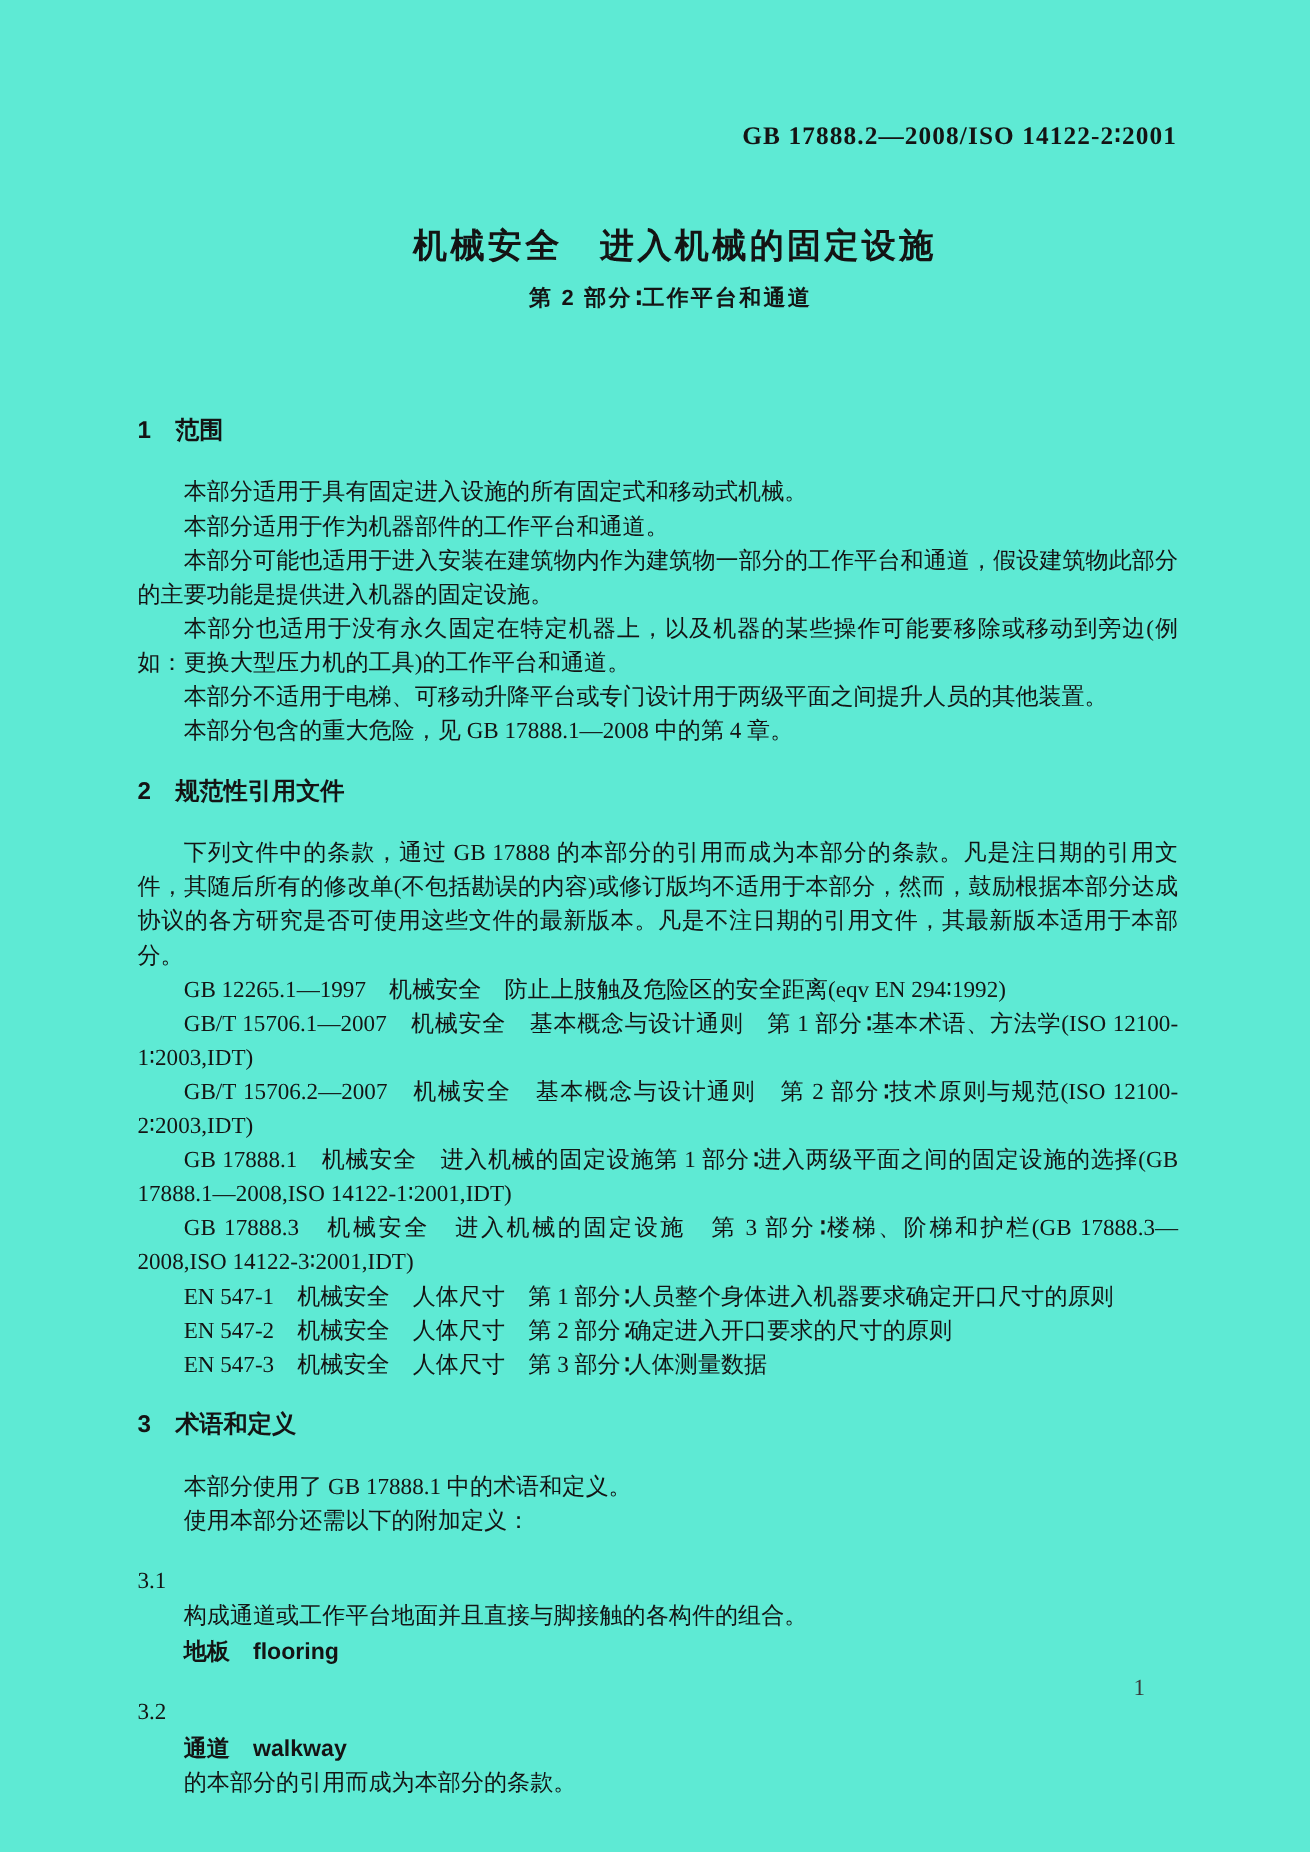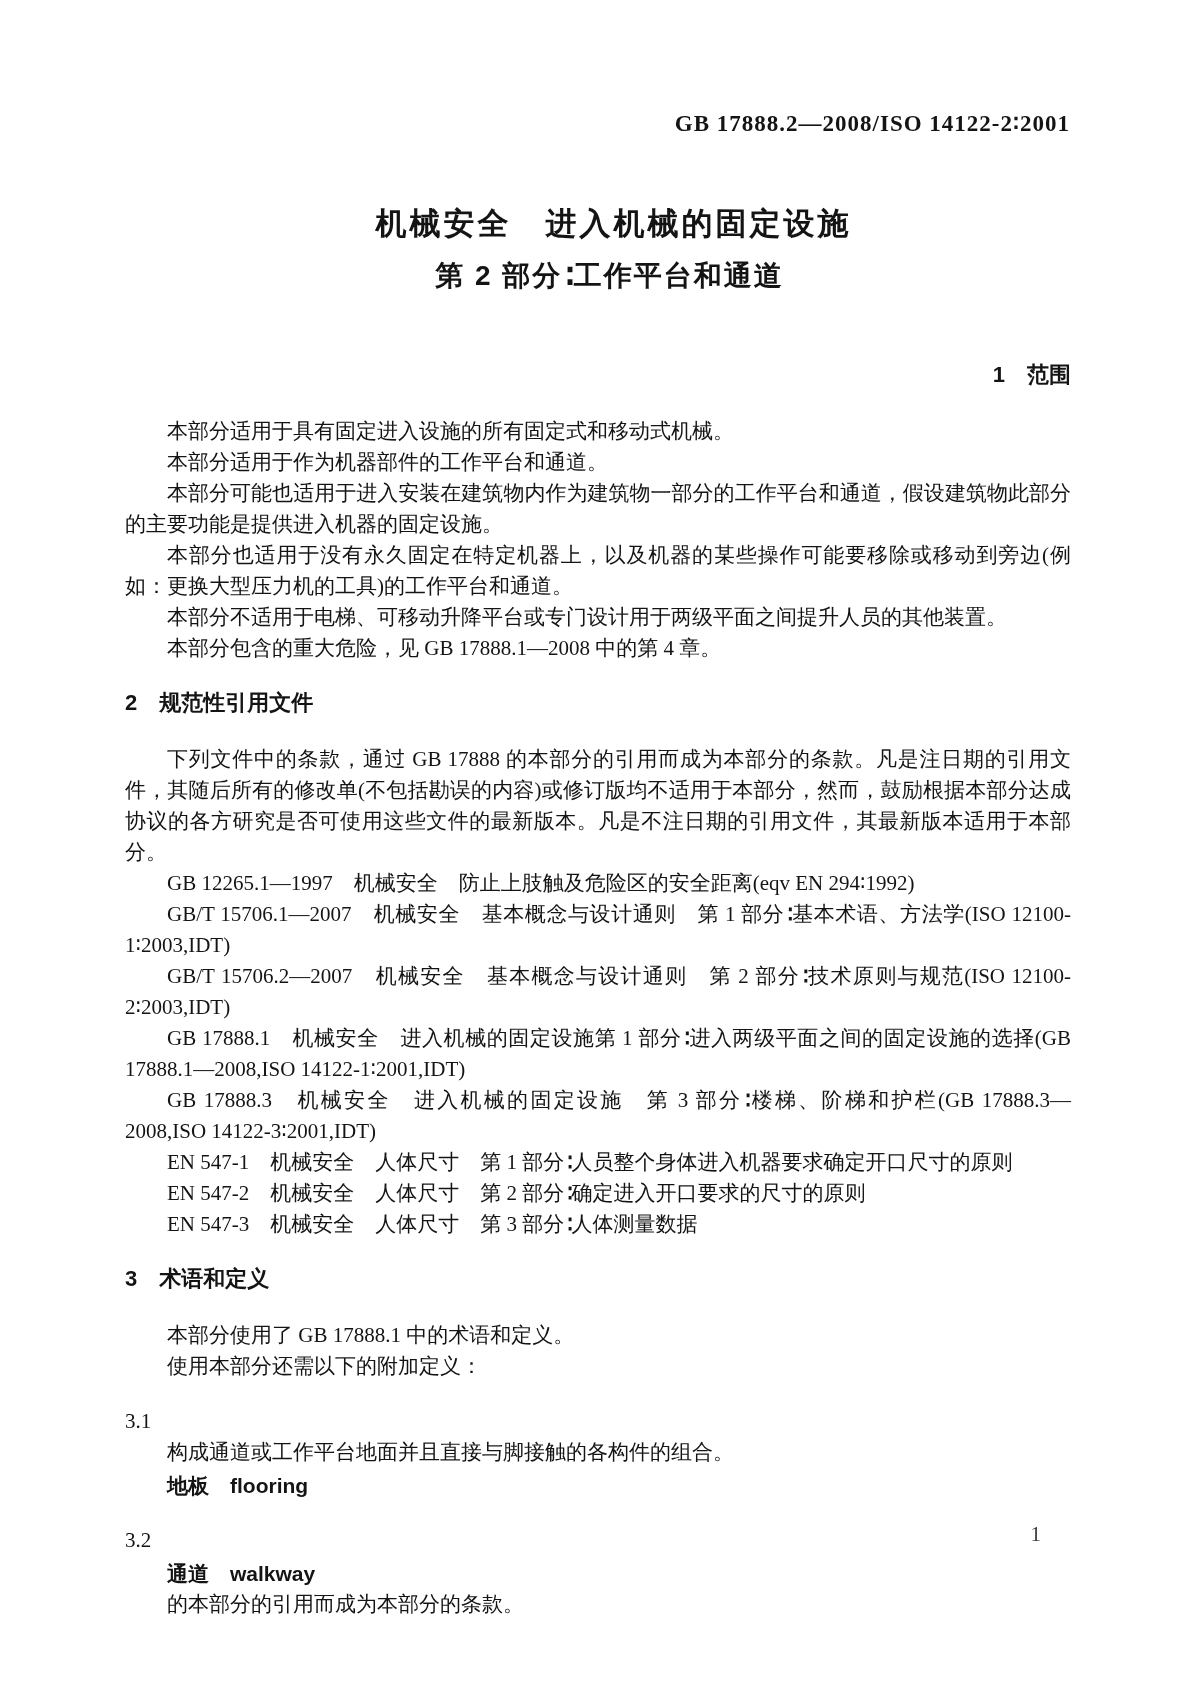--- a/index.html
+++ b/index.html
@@ -4,21 +4,21 @@
 <style>
   html, body {
     margin: 0;
     padding: 0;
     background: #e8e8e8;
   }
   .page {
     position: relative;
     width: 1191px;
     height: 1684px;
-    background: #ffffff;
+    background: #5eead4;
     overflow: hidden;
     color: #141414;
     font-family: "Liberation Serif", serif;
   }
   .doc-header {
     position: absolute;
     top: 110px;
     right: 121px;
     font-family: "Liberation Serif", serif;
     font-weight: bold;
@@ -35,21 +35,21 @@
     font-family: "Liberation Sans", sans-serif;
     font-weight: bold;
   }
   .title-line1 {
     font-size: 31px;
     letter-spacing: 3px;
     margin-bottom: 12px;
     margin-left: 36px;
   }
   .title-line2 {
-    font-size: 28px;
+    font-size: 20px;
     letter-spacing: 2px;
     padding-left: 28px;
   }
   .content {
     position: absolute;
     top: 360px;
     left: 125px;
     width: 946px;
     font-size: 21px;
     line-height: 31px;
@@ -57,21 +57,21 @@
   }
   .blk { margin: 0; }
   .blk.heading {
     font-family: "Liberation Sans", sans-serif;
     font-weight: bold;
     font-size: 22px;
     line-height: 30px;
     margin: 24px 0 26px 0;
     text-align: left;
   }
-  .content > .blk.heading:first-child { margin-top: 0; text-align: right; }
+  .content > .blk.heading:first-child { margin-top: 16px; }
   .blk.para, .blk.ref, .blk.def { text-indent: 2em; }
   .blk.clause {
     text-indent: 0;
     margin-top: 24px;
     font-size: 21px;
   }
   .blk.term {
     text-indent: 2em;
     font-weight: bold;
     font-family: "Liberation Sans", sans-serif;

